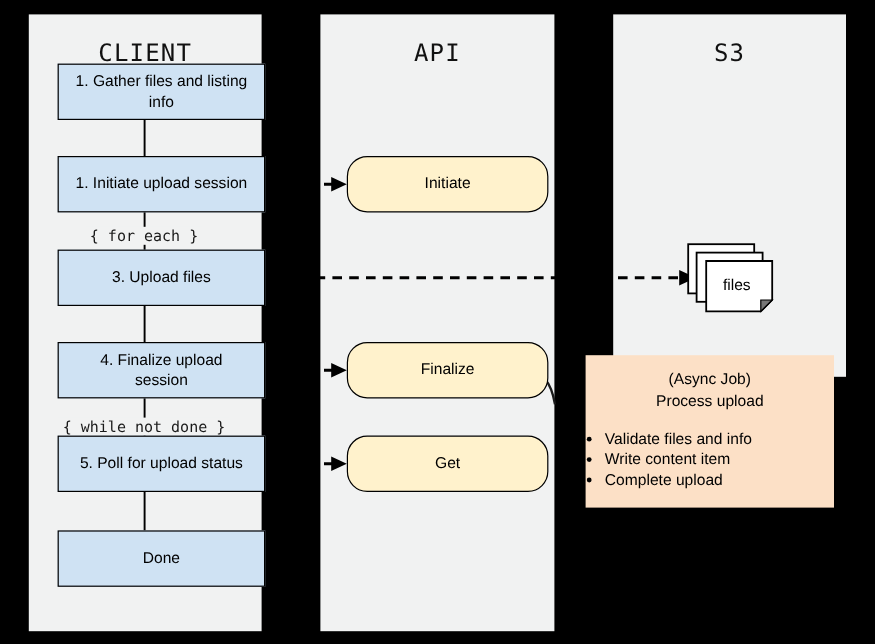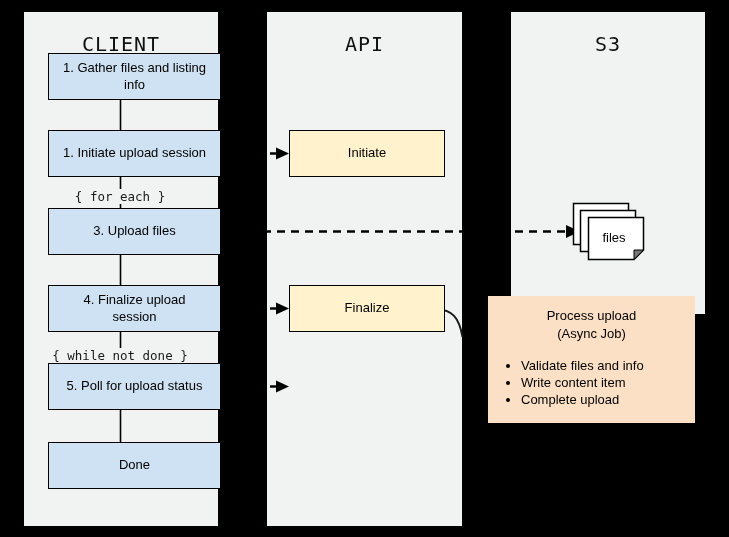--- a/index.html
+++ b/index.html
@@ -42,21 +42,21 @@
     align-items: center;
     justify-content: center;
     text-align: center;
     font-size: 13px;
     line-height: 1.3;
     color: #000000;
     padding: 3px 12px;
     z-index: 2;
   }
   .client-node { background: #cfe2f3; left: 48px; width: 173px; height: 47px; }
-  .api-node    { background: #fff2cc; left: 289px; width: 156px; height: 47px; }
+  .api-node    { background: #fff2cc; left: 289px; width: 168px; height: 47px; border-radius: 17px; }
   .n1 { top: 53px; }
   .n2 { top: 130px; }
   .n3 { top: 208px; }
   .n4 { top: 285px; }
   .n5 { top: 363px; }
   .n6 { top: 442px; }
   .a1 { top: 130px; }
   .a2 { top: 285px; }
   .a3 { top: 363px; }
   .loop-label {
@@ -85,21 +85,21 @@
     z-index: 2;
   }
   .process-title {
     margin-top: 11px;
     text-align: center;
     font-size: 13px;
     line-height: 18px;
   }
   .process-bullets {
     margin: 15px 0 0 0;
-    padding-left: 33px;
+    padding-left: 16px;
     font-size: 13px;
     line-height: 16px;
   }
   .process-bullets li { margin: 0 0 1px 0; }
   svg.overlay {
     position: absolute;
     left: 0;
     top: 0;
     z-index: 1;
     pointer-events: none;
@@ -185,25 +185,28 @@
   <div class="node client-node n6">
     <span>Done</span>
   </div>
 
   <div class="node api-node a1">
     <span>Initiate</span>
   </div>
   <div class="node api-node a2">
     <span>Finalize</span>
   </div>
+  <div class="node api-node a3">
+    <span>Get</span>
+  </div>
 
   <div class="process-box">
     <div class="process-title">
+      <div>(Async Job)</div>
       <div>Process upload</div>
-      <div>(Async Job)</div>
     </div>
     <ul class="process-bullets">
       <li>Validate files and info</li>
       <li>Write content item</li>
       <li>Complete upload</li>
     </ul>
   </div>
 
 </div>
 

